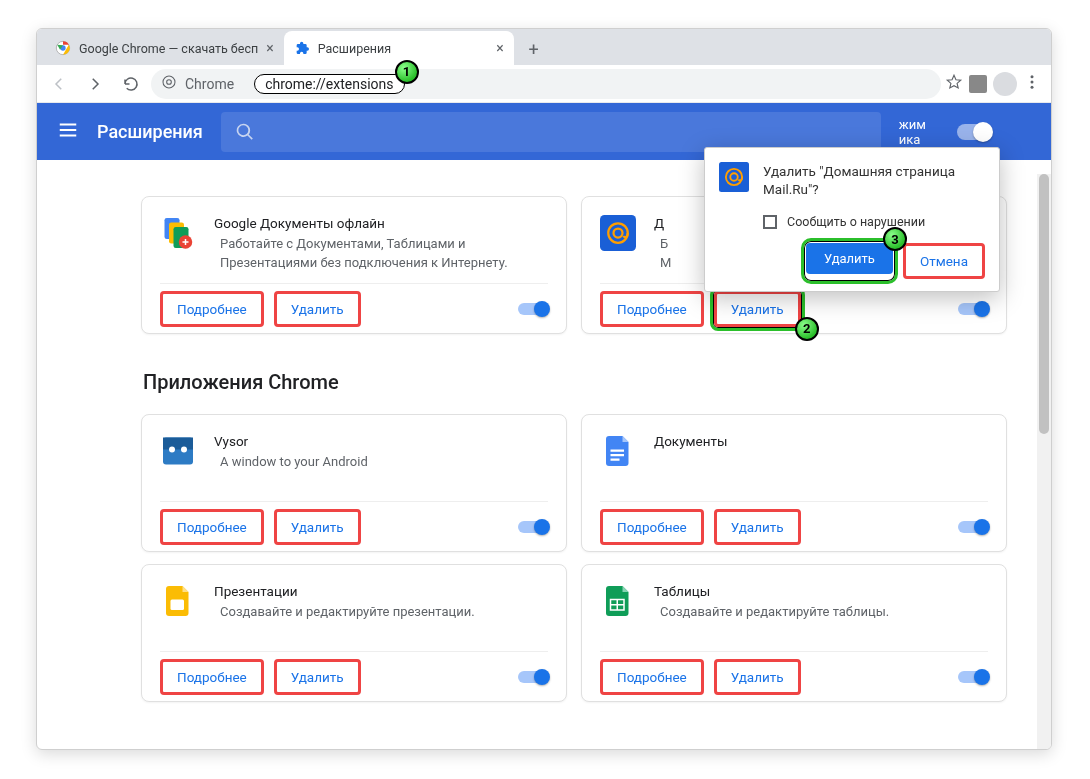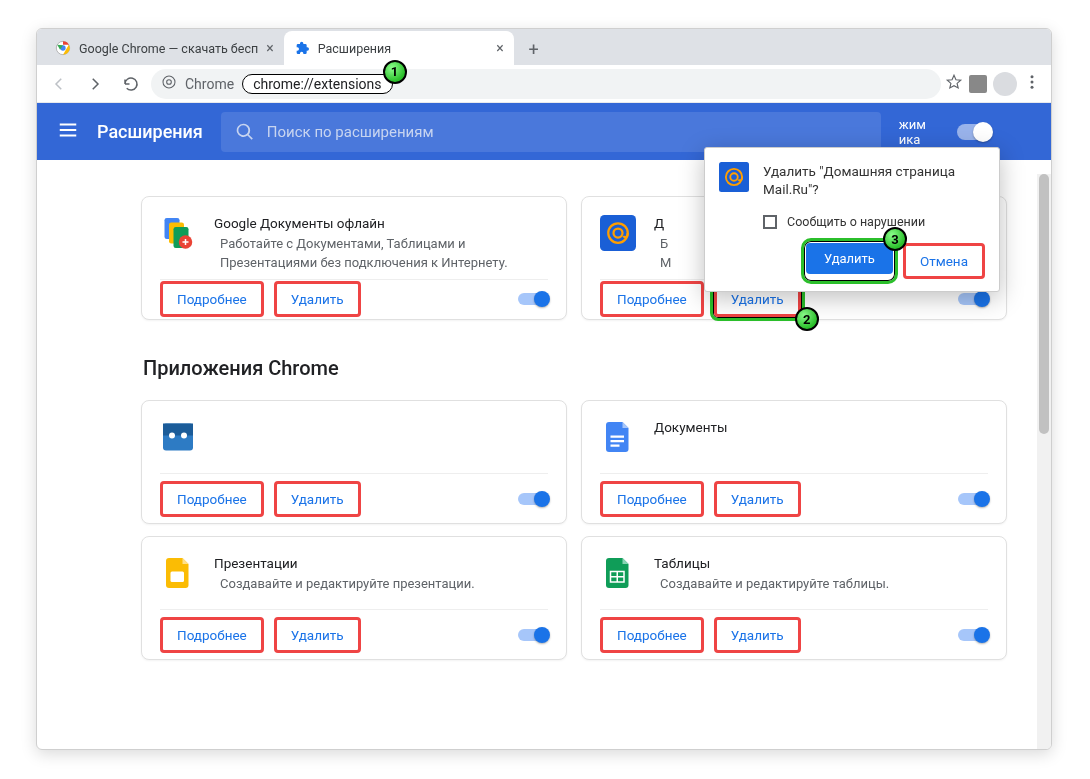--- a/index.html
+++ b/index.html
@@ -46,21 +46,21 @@
   .switch-lg::after { content: ""; position: absolute; width: 20px; height: 20px; border-radius: 50%; background: #fff; top: -2px; right: -2px; box-shadow: 0 1px 2px rgba(0,0,0,.3); }
 
   
   .content { position: absolute; top: 145px; left: 0; right: 14px; bottom: 0; padding: 22px 30px 0 104px; overflow: hidden; }
   .scrollbar { position: absolute; top: 145px; right: 0; width: 14px; bottom: 0; background: #f1f1f1; }
   .scrollbar::after { content: ""; position: absolute; top: 0; left: 2px; right: 2px; height: 260px; background: #c1c1c1; border-radius: 5px; }
 
   .grid { display: grid; grid-template-columns: 1fr 1fr; gap: 12px 14px; }
   .section-title { grid-column: 1 / -1; font-size: 20px; color: #202124; margin: 24px 0 8px 2px; font-weight: 500; }
 
-  .card { border: 1px solid #e0e0e0; border-radius: 8px; background: #fff; height: 124px; display: flex; flex-direction: column; padding: 18px 18px 0 18px; box-shadow: 0 1px 2px rgba(0,0,0,.05); }
+  .card { border: 1px solid #e0e0e0; border-radius: 8px; background: #fff; height: 138px; display: flex; flex-direction: column; padding: 18px 18px 0 18px; box-shadow: 0 1px 2px rgba(0,0,0,.05); }
   .card-head { display: flex; gap: 18px; flex: 1; }
   .card-icon { width: 36px; height: 36px; flex-shrink: 0; border-radius: 4px; display: flex; align-items: center; justify-content: center; }
   .card-title { font-size: 13.5px; color: #202124; margin-bottom: 4px; }
   .card-desc { font-size: 13px; color: #5f6368; line-height: 1.45; margin-left: 6px; }
   .card-foot { display: flex; align-items: center; border-top: 1px solid #eee; height: 50px; gap: 10px; margin-top: 6px; }
   .btn-outline { border: 3px solid #ef4444; border-radius: 4px; background: #fff; color: #1a73e8; font-size: 13.5px; padding: 7px 14px; cursor: pointer; }
   .spacer { flex: 1; }
   .switch-sm { width: 30px; height: 12px; background: #a6c6fa; border-radius: 6px; position: relative; }
   .switch-sm::after { content: ""; position: absolute; width: 16px; height: 16px; border-radius: 50%; background: #1a73e8; top: -2px; right: -2px; box-shadow: 0 1px 2px rgba(0,0,0,.3); }
 
@@ -134,21 +134,21 @@
         <svg viewBox="0 0 24 24">
           <path d="M4 12a8 8 0 1 1 2.3 5.6M4 12V6m0 6h6"></path>
         </svg>
       </div>
     <div class="addr-container">
       <span><svg viewBox="0 0 24 24" width="16" height="16">
             <circle cx="12" cy="12" r="9" fill="none" stroke="#5f6368" stroke-width="1.6"></circle>
             <circle cx="12" cy="12" r="3.5" fill="none" stroke="#5f6368" stroke-width="1.6"></circle>
           </svg></span>
       <span class="addr-chrome-label">Chrome</span>
-      <span style="position:relative; display:inline-block;">
+      <span style="position:relative; display:inline-block;margin-left:12px;">
         <span class="addr-url">chrome://extensions</span>
         <span class="annot badge" style="top:-14px; right:-14px; pointer-events:none;">1</span>
       </span>
     </div>
     <div class="toolbar-right">
       <span class="star-icon"><svg viewBox="0 0 24 24">
             <path d="M12 3l2.6 6 6.4.5-4.9 4.3 1.5 6.2L12 17l-5.6 3 1.5-6.2L3 9.5l6.4-.5z"></path>
           </svg></span>
       <span class="ext-box"></span>
       <span class="avatar"></span>
@@ -162,21 +162,20 @@
 
   <div class="ext-header">
     <span class="burger"><svg viewBox="0 0 24 24">
           <path d="M3 6h18M3 12h18M3 18h18" stroke="#fff" stroke-width="2"></path>
         </svg></span>
     <span class="ext-title">Расширения</span>
     <div class="ext-search">
       <svg viewBox="0 0 24 24">
           <path d="M10 2a8 8 0 1 0 5 14.3l5 5 1.4-1.4-5-5A8 8 0 0 0 10 2zm0 2a6 6 0 1 1 0 12 6 6 0 0 1 0-12z"></path>
         </svg>
-      <input class="ext-search-input" placeholder="Поиск по расширениям" style="">
     </div>
     <div class="dev-mode">
       <span class="dev-mode-label">жим
 ика</span>
       <span class="switch-lg"></span>
     </div>
   </div>
 
   <div class="scrollbar"></div>
 
@@ -239,20 +238,24 @@
 
       <div class="card">
         <div class="card-head">
           <div class="card-icon">
             <svg class="svg-doc" viewBox="0 0 48 48">
                 <rect x="4" y="6" width="40" height="36" rx="4" fill="#2d7bc4"></rect>
                 <rect x="4" y="6" width="40" height="16" fill="#1b5c99"></rect>
                 <circle cx="16" cy="22" r="4" fill="#fff"></circle>
                 <circle cx="32" cy="22" r="4" fill="#fff"></circle>
               </svg>
+          </div>
+          <div>
+            <div class="card-title">Vysor</div>
+            <div class="card-desc">A window to your Android</div>
           </div>
         </div>
         <div class="card-foot">
           <button class="btn-outline">Подробнее</button>
           <button class="btn-outline">Удалить</button>
           <span class="spacer"></span>
           <span class="switch-sm"></span>
         </div>
       </div>
 

